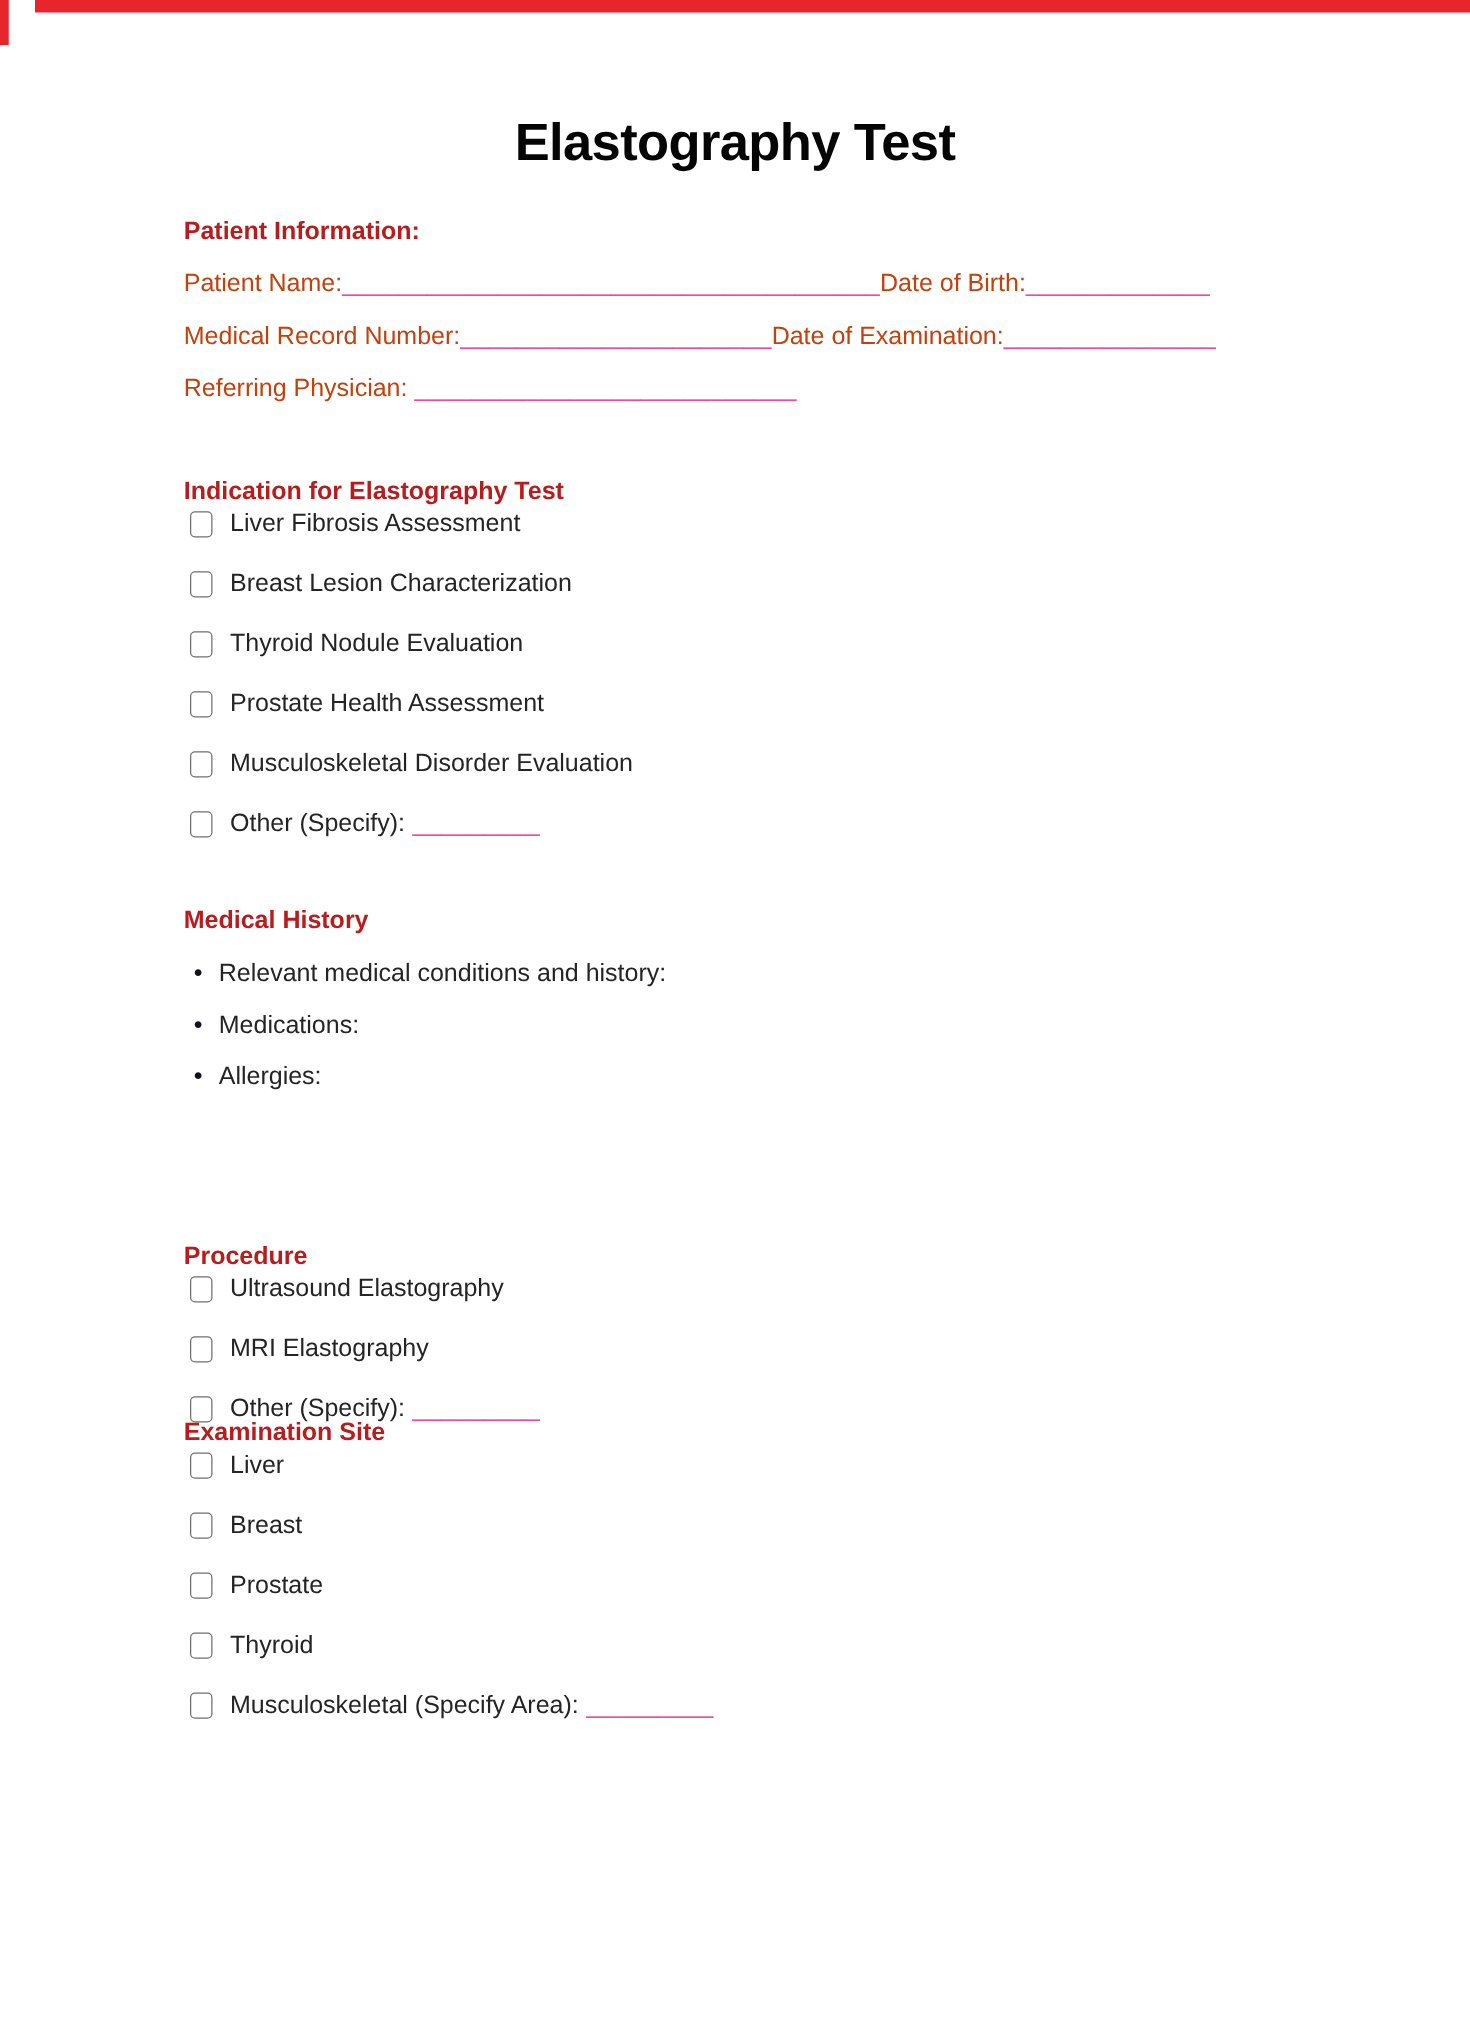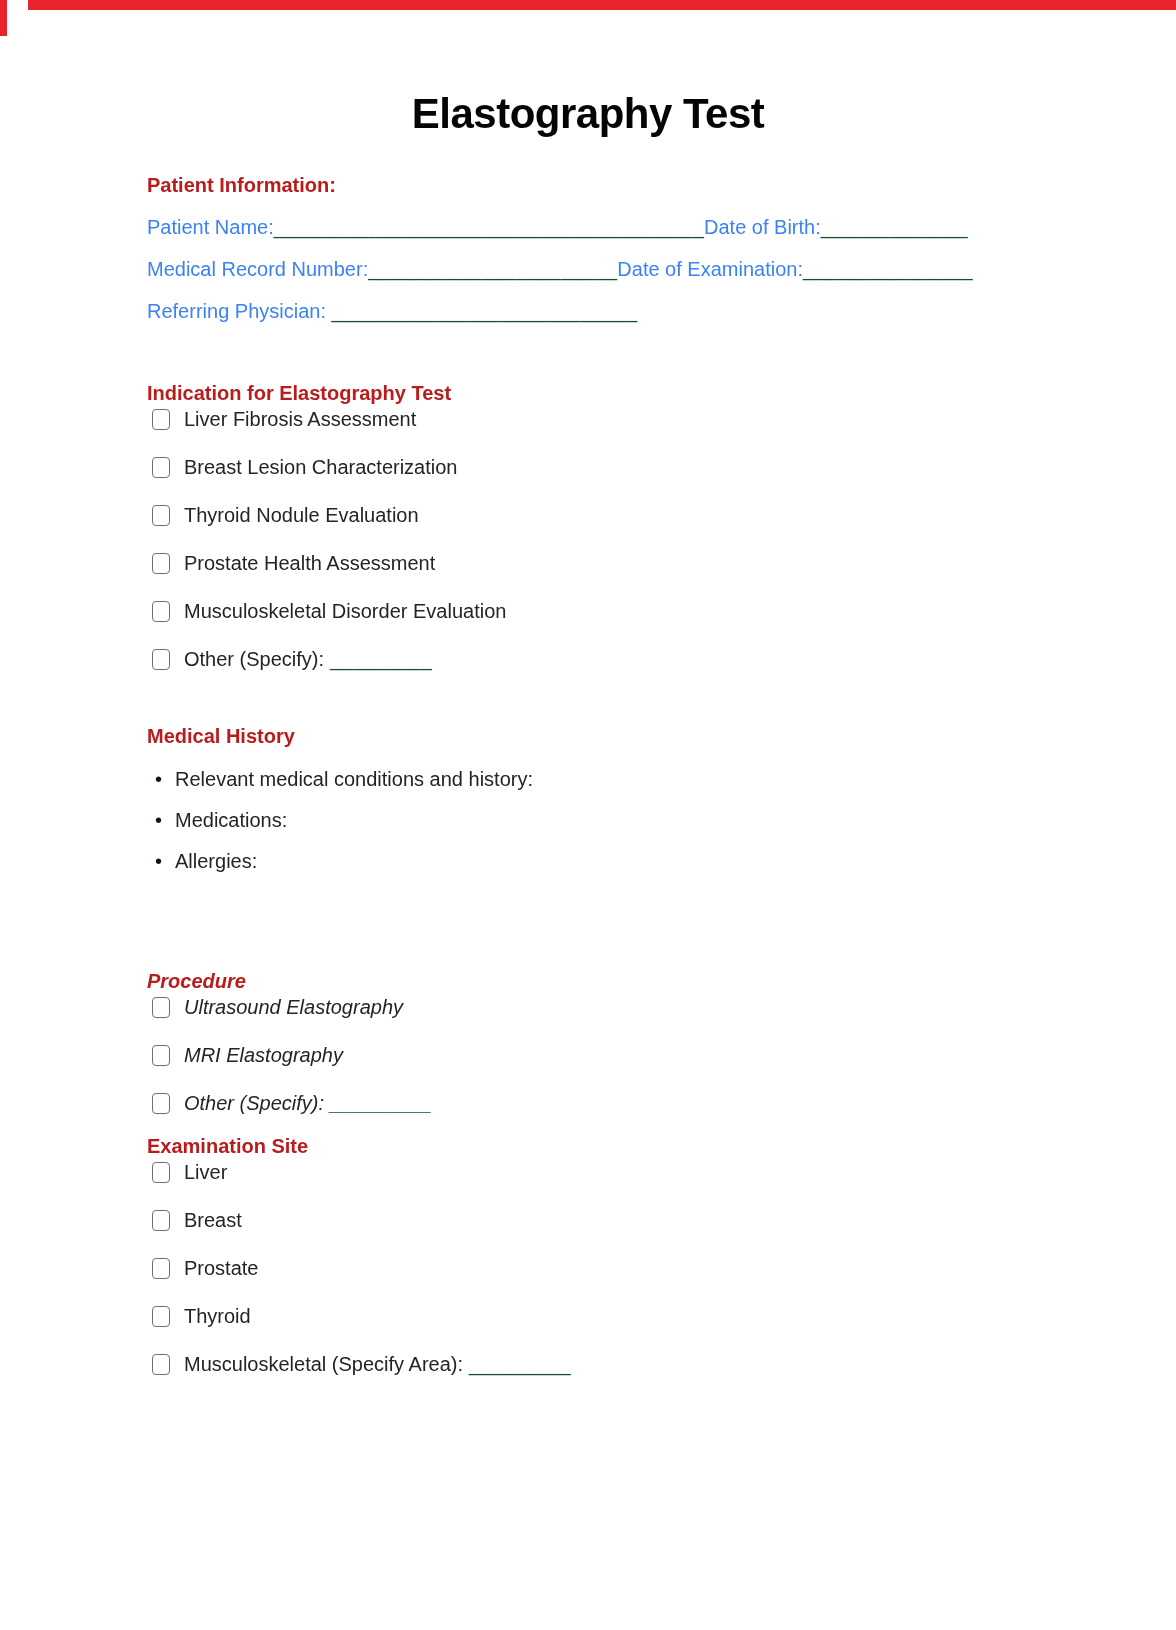--- a/index.html
+++ b/index.html
@@ -34,22 +34,22 @@
   h2 {
     margin: 0;
     font-size: 20px;
     line-height: 26px;
     font-weight: bold;
     color: #b91c1c;
   }
 
   
   .pi-row { line-height: 26px; margin-top: 16px; white-space: nowrap; font-size: 20px; }
-  .lbl { color: #3b82f6; }
-  .blank { color: #14532d; letter-spacing: 0.2px; }
+  .lbl { color: #c2410c; }
+  .blank { color: #ec4899; letter-spacing: 0.2px; }
 
   
   .cb-row { display: flex; align-items: center; height: 26px; margin-top: 22px; white-space: nowrap; font-size: 20px; }
   .cb-row.first { margin-top: 0; }
   .checkbox {
     width: 16px;
     height: 19px;
     border: 1.5px solid #6f6f6f;
     border-radius: 4px;
     background: #ffffff;
@@ -62,21 +62,21 @@
 
   
   .bullet-row { display: flex; align-items: center; height: 26px; margin-top: 15px; font-size: 20px; }
   .bullet-row.first { margin-top: 17px; }
   .bullet { width: 20px; margin-left: 8px; color: #10131f; flex: 0 0 auto; }
   .bullet-label { color: #242424; }
 
   .sec-patient { top: 172px; }
   .sec-indication { top: 380px; }
   .sec-history { top: 723px; }
-  .sec-procedure { top: 968px; font-style: italic; }
+  .sec-procedure { top: 992px; }
   .sec-site { top: 1133px; }
 
   .page-number {
     position: absolute;
     top: 1564px;
     right: 84px;
     font-size: 16px;
     color: #1a1a1a;
   }
 </style>

